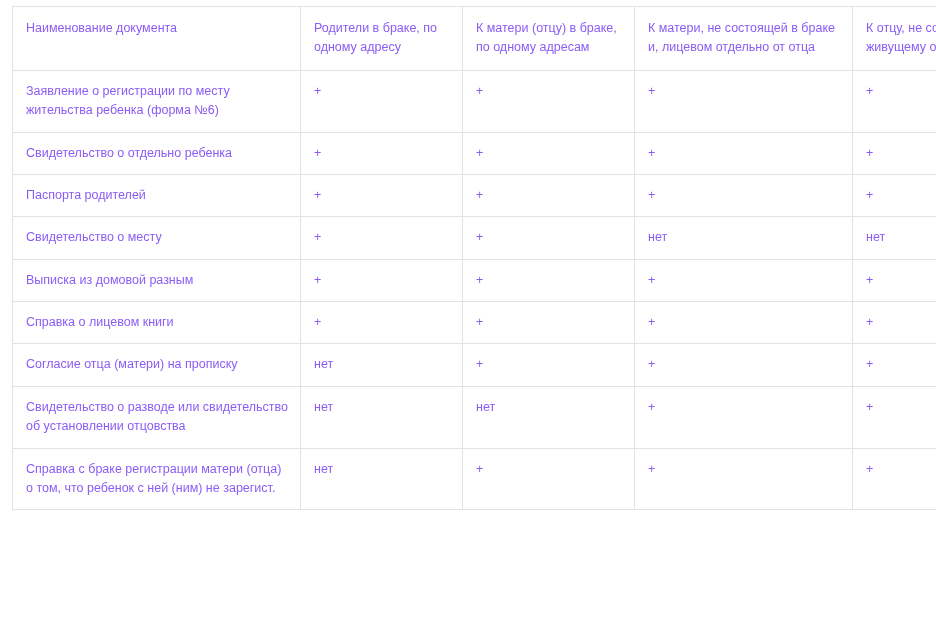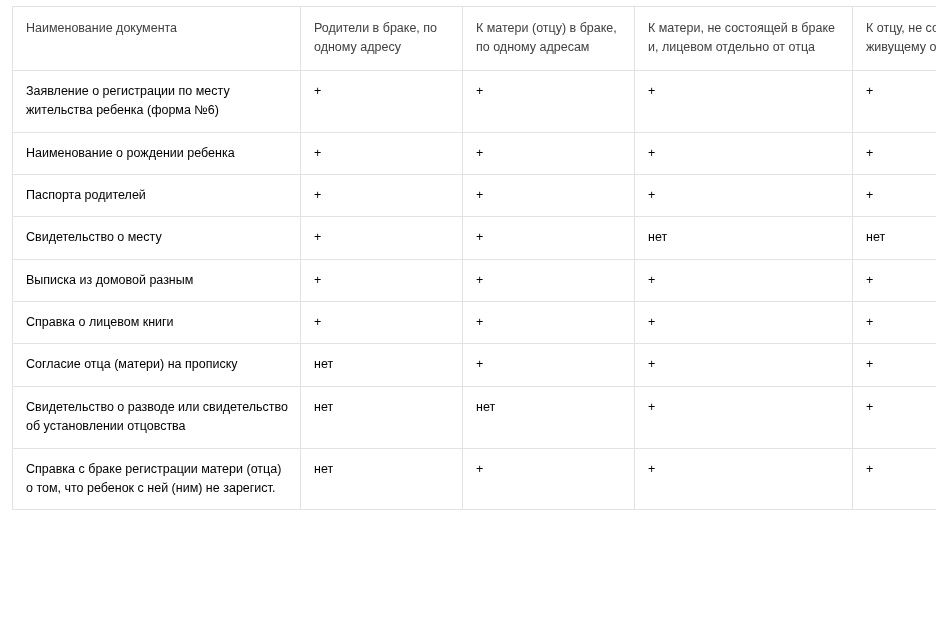--- a/index.html
+++ b/index.html
@@ -28,26 +28,26 @@
   }
   table.doc-table td,
   table.doc-table th {
     border: 1px solid #e2e2e2;
     vertical-align: top;
     padding: 11px 12px 11px 13px;
     font-size: 12.5px;
     line-height: 1.55;
     font-weight: normal;
     text-align: left;
-    color: #000000;
+    color: #8b5cf6;
   }
   table.doc-table thead td {
     padding-top: 12px;
     padding-bottom: 12px;
-    color: #404040;
+    color: #8b5cf6;
   }
   .col-doc { width: 262px; }
   .col-a { width: 136px; }
   .col-b { width: 146px; }
   .col-c { width: 192px; }
   .col-d { width: 194px; }
   .mark {
     font-size: 12.5px;
     color: #3a3a3a;
   }
@@ -68,21 +68,21 @@
     </thead>
     <tbody>
       <tr>
         <td class="col-doc">Заявление о регистрации по месту жительства ребенка (форма №6)</td>
         <td class="col-a mark">+</td>
         <td class="col-b mark">+</td>
         <td class="col-c mark">+</td>
         <td class="col-d mark">+</td>
       </tr>
       <tr>
-        <td class="col-doc">Наименование о рождении ребенка</td>
+        <td class="col-doc">Свидетельство о отдельно ребенка</td>
         <td class="col-a mark">+</td>
         <td class="col-b mark">+</td>
         <td class="col-c mark">+</td>
         <td class="col-d mark">+</td>
       </tr>
       <tr>
         <td class="col-doc">Паспорта родителей</td>
         <td class="col-a mark">+</td>
         <td class="col-b mark">+</td>
         <td class="col-c mark">+</td>

